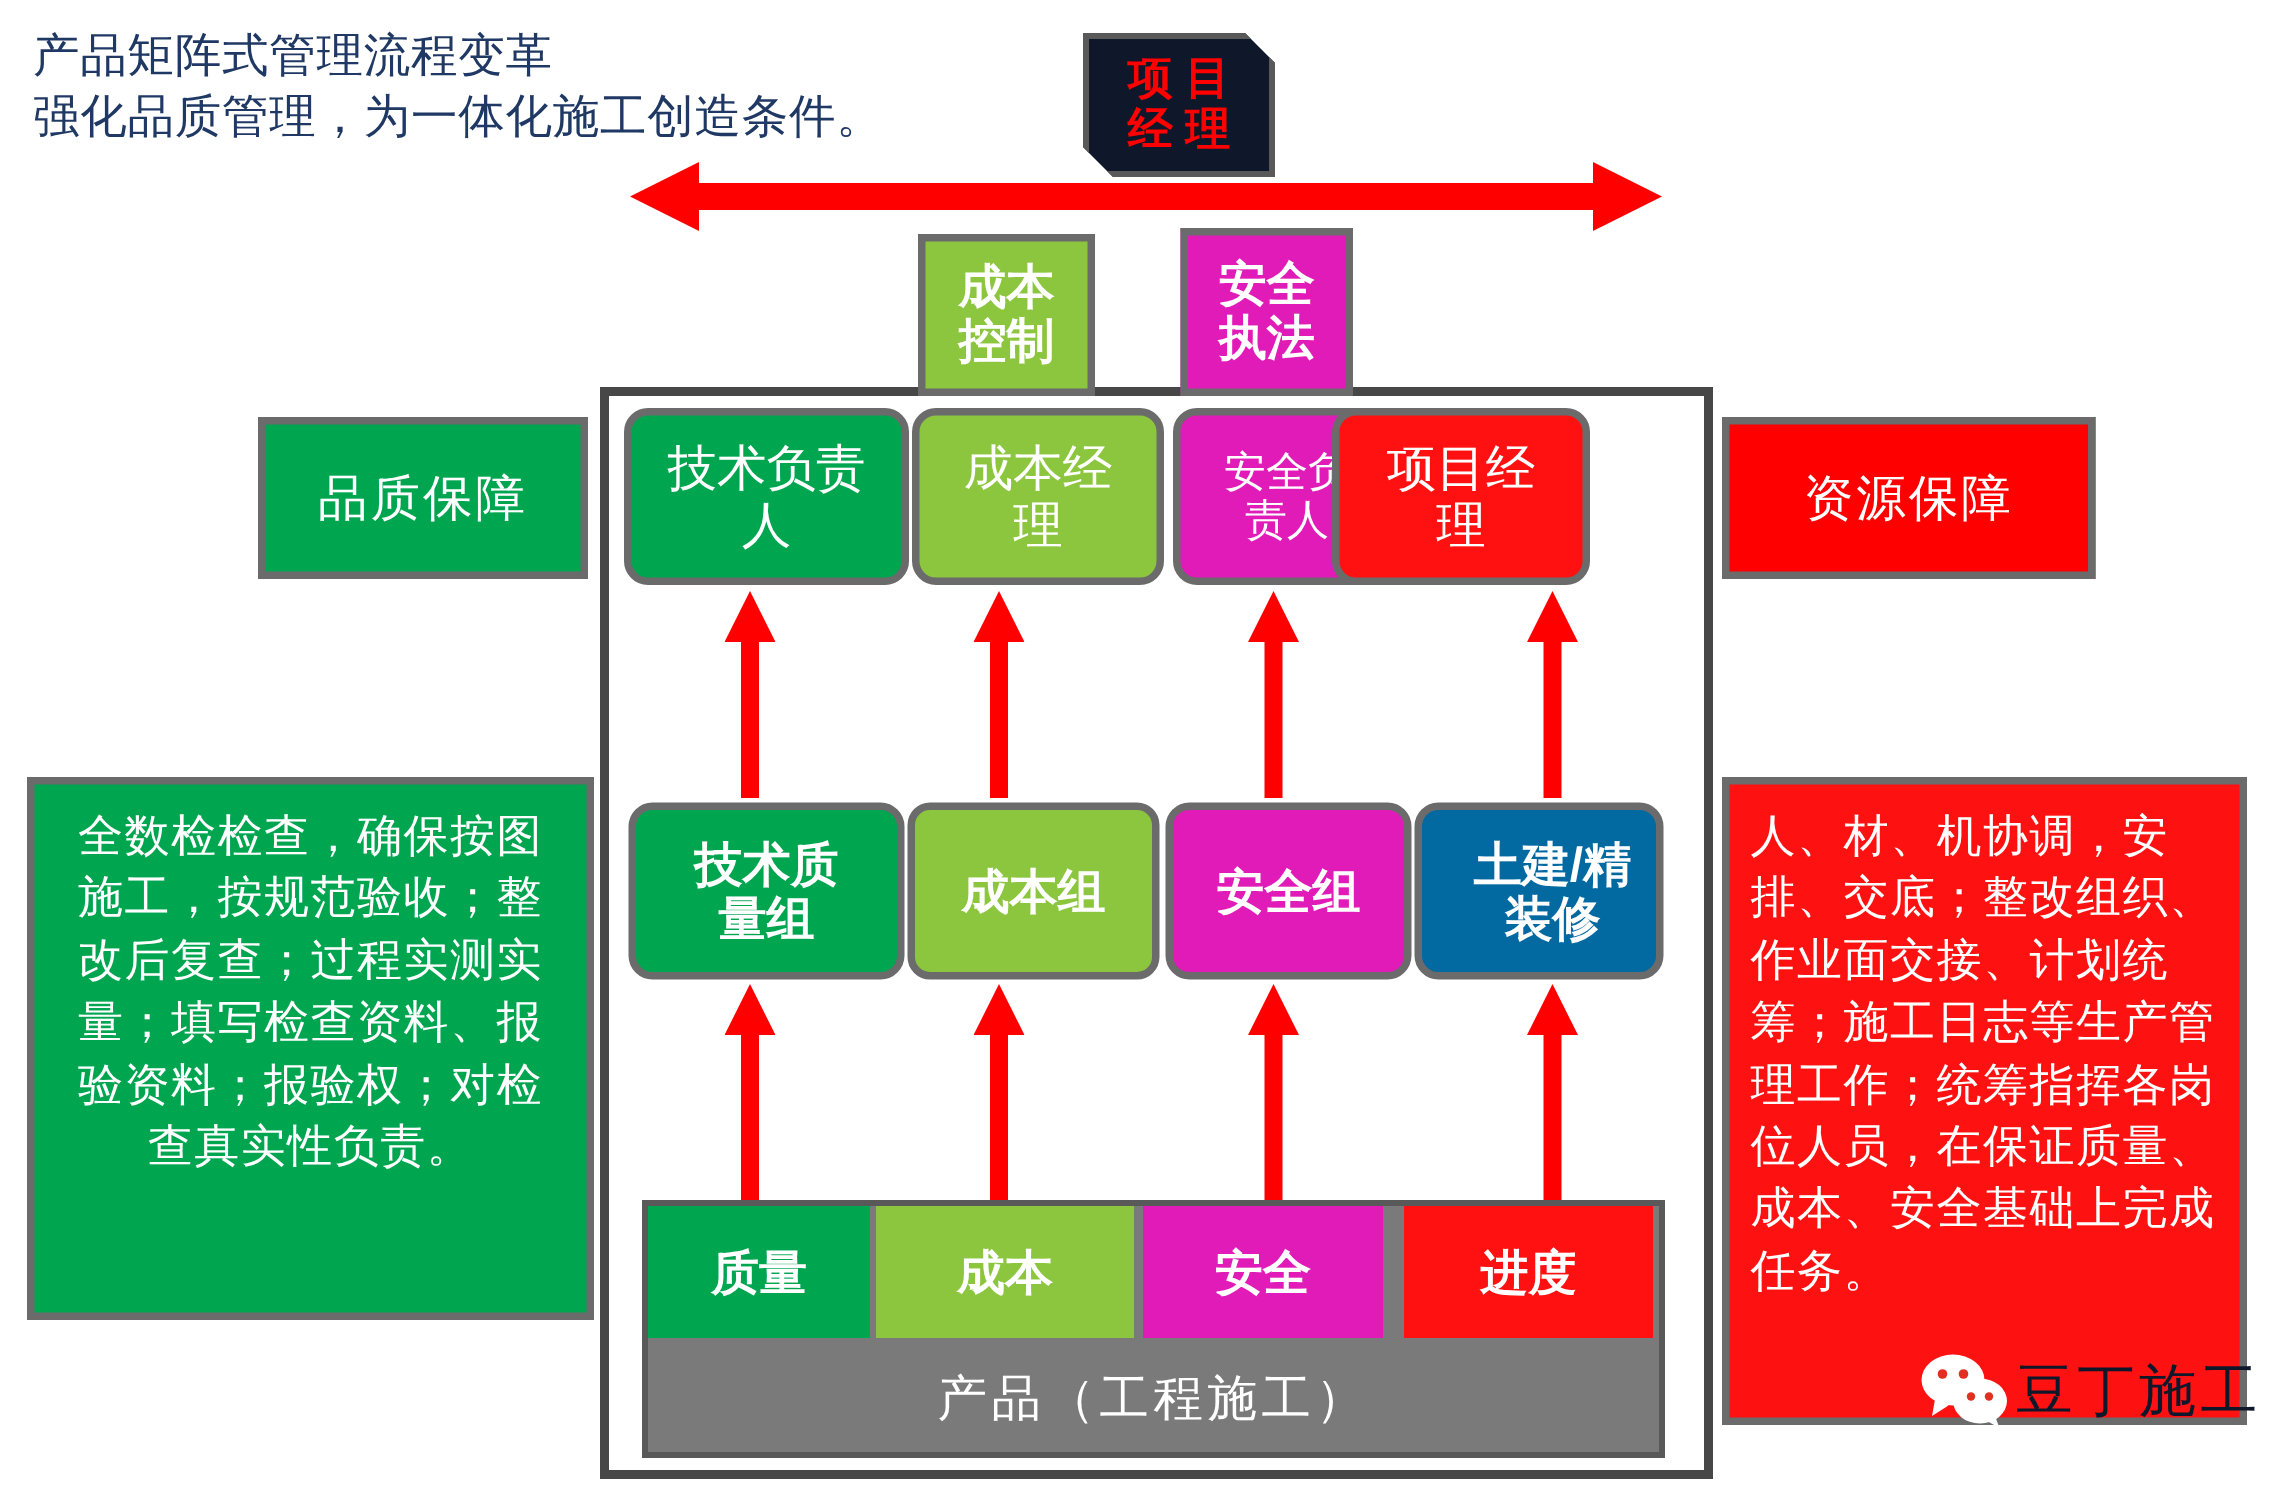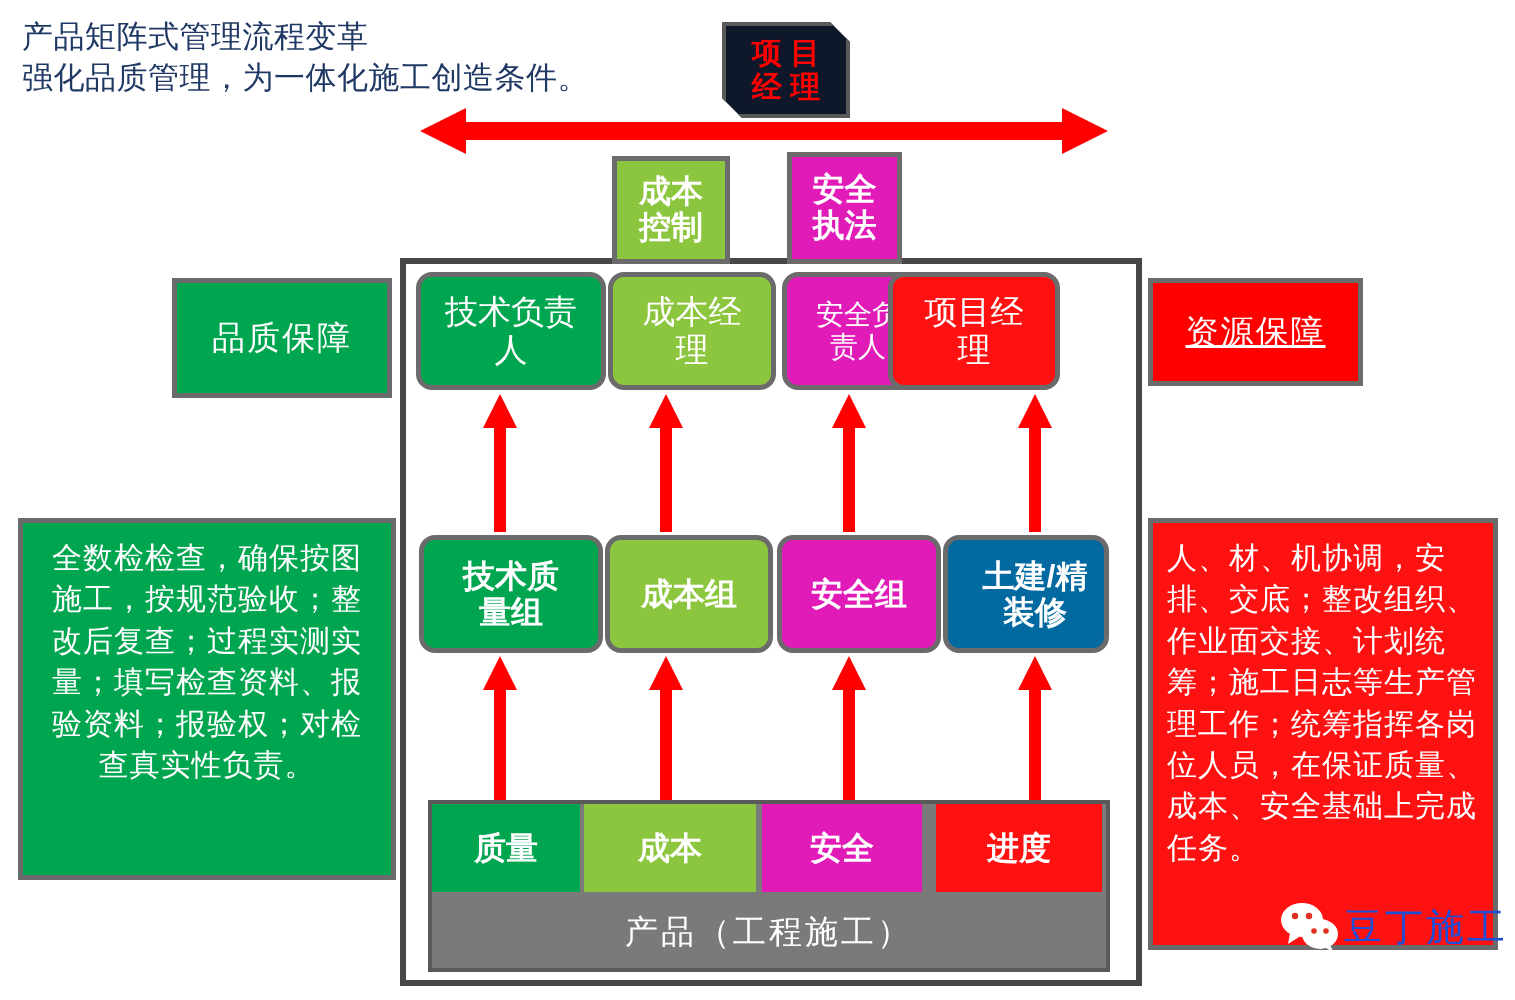--- a/index.html
+++ b/index.html
@@ -67,22 +67,22 @@
     position: absolute;
     box-sizing: border-box;
     border: 5px solid #6B6B6B;
     color: #ffffff;
     font-size: 33px;
     display: flex;
     align-items: center;
     justify-content: center;
     letter-spacing: 2px;
   }
-  #banner-quality { left: 172px; top: 278px; width: 220px; height: 120px; background: #00A550; }
-  #banner-resource { left: 1148px; top: 278px; width: 215px; height: 108px; background: #FF0000; text-decoration: underline; }
+  #banner-quality { left: 172px; top: 278px; width: 220px; height: 108px; background: #00A550; }
+  #banner-resource { left: 1148px; top: 278px; width: 249px; height: 108px; background: #FF0000; }
 
   
   .side-panel {
     position: absolute;
     box-sizing: border-box;
     border: 5px solid #6B6B6B;
     color: #ffffff;
     font-size: 30px;
     line-height: 1.38;
     padding: 14px 14px 10px 14px;
@@ -142,21 +142,21 @@
   
   .row-role { top: 272px; height: 118px; font-size: 33px; }
   #role-tech   { left: 416px;  width: 190px; background: #00A550; }
   #role-cost   { left: 608px;  width: 168px; background: #8CC63E; }
   #role-safety { left: 782px;  width: 152px; background: #E01BB8; font-size: 28px; }
   #role-pm     { left: 888px;  width: 172px; background: #FF1111; }
 
   
   .row-group { top: 535px; height: 118px; font-size: 32px; font-weight: bold; }
   #group-tech   { left: 419px; width: 184px; background: #00A550; }
-  #group-cost   { left: 605px; width: 168px; background: #8CC63E; }
+  #group-cost   { left: 605px; width: 168px; background: #8CC63E; border-radius: 15px; }
   #group-safety { left: 777px; width: 164px; background: #E01BB8; }
   #group-civil  { left: 943px; width: 166px; background: #0369a1; padding-left: 18px; }
 
   
   #product-block {
     position: absolute;
     left: 428px;
     top: 800px;
     width: 682px;
     height: 172px;
@@ -196,21 +196,21 @@
   
   #watermark {
     position: absolute;
     left: 1280px;
     top: 900px;
     display: flex;
     align-items: center;
     pointer-events: none;
   }
   #watermark-text {
-    color: #1d4ed8;
+    color: #0f172a;
     font-size: 38px;
     letter-spacing: 3px;
     margin-left: 2px;
   }
 </style>
 </head>
 <body>
 
 <div id="stage">
 

